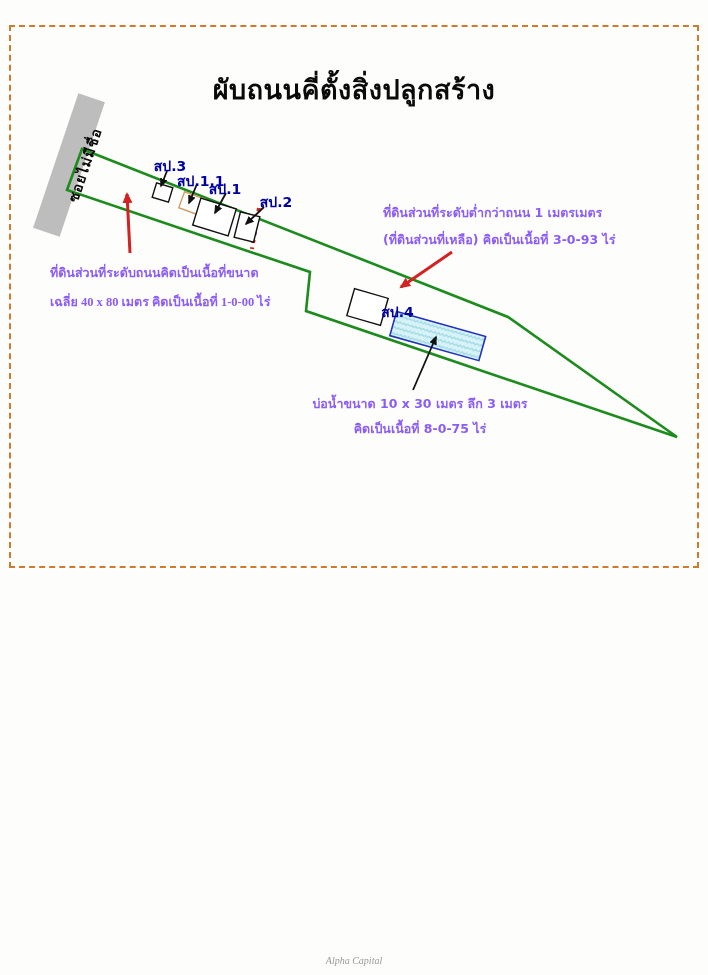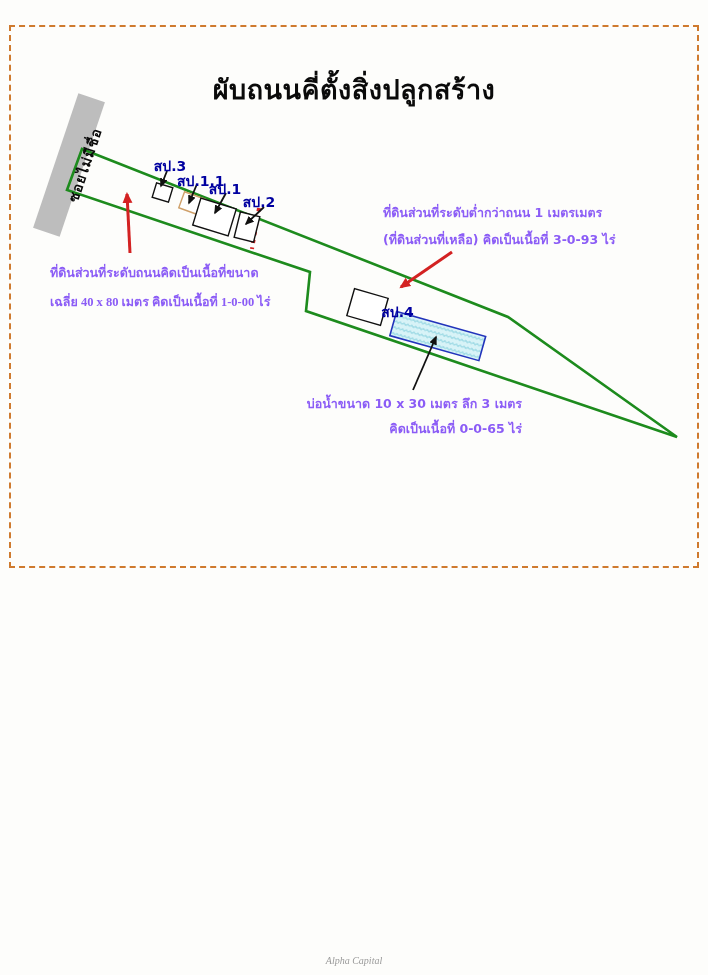--- a/index.html
+++ b/index.html
@@ -27,21 +27,21 @@
     white-space:nowrap;text-align:center;
   }
   .note{
     position:absolute;
     color:#8b5cf6;font-weight:bold;font-size:12.5px;
     white-space:nowrap;
   }
   .note .ln{display:block;}
   .note-road{left:50px;top:259px;line-height:29px;font-family:Liberation Serif, serif;}
   .note-lower{left:383px;top:199px;line-height:27px;}
-  .note-pond{left:298px;top:391px;width:224px;text-align:right;line-height:25px;}
+  .note-pond{left:308px;top:391px;width:224px;text-align:center;line-height:25px;}
   .road-label{
     position:absolute;left:14px;top:152px;width:142px;height:26px;
     transform:rotate(-71.4deg);transform-origin:50% 50%;
     text-align:center;line-height:26px;
     font-size:14px;font-weight:bold;color:#0a0a0a;
     letter-spacing:1px;
   }
   .footer-mark{
     position:absolute;left:0;top:955px;width:708px;
     text-align:center;
@@ -97,33 +97,33 @@
 
     <line x1="130" y1="253" x2="127" y2="194" stroke="#d32222" stroke-width="3" marker-end="url(#arrow-red)"></line>
     <line x1="452" y1="252" x2="401" y2="287" stroke="#d32222" stroke-width="3" marker-end="url(#arrow-red)"></line>
   </svg>
 
   <div class="road-label">ซอยไม่มีชื่อ</div>
 
   <div class="bld-label" style="left:152px;top:155px;width:36px;">สป.3</div>
   <div class="bld-label" style="left:177px;top:170px;width:44px;">สป.1.1</div>
   <div class="bld-label" style="left:207px;top:178px;width:36px;">สป.1</div>
-  <div class="bld-label" style="left:241px;top:191px;width:36px;">สป.2</div>
+  <div class="bld-label" style="left:258px;top:191px;width:36px;">สป.2</div>
   <div class="bld-label" style="left:349px;top:301px;width:37px;margin-left:30px;">สป.4</div>
 
   <div class="note note-road">
     <span class="ln">ที่ดินส่วนที่ระดับถนนคิดเป็นเนื้อที่ขนาด</span>
     <span class="ln">เฉลี่ย 40 x 80 เมตร คิดเป็นเนื้อที่ 1-0-00 ไร่</span>
   </div>
 
   <div class="note note-lower">
     <span class="ln">ที่ดินส่วนที่ระดับต่ำกว่าถนน 1 เมตรเมตร</span>
     <span class="ln">(ที่ดินส่วนที่เหลือ) คิดเป็นเนื้อที่ 3-0-93 ไร่</span>
   </div>
 
   <div class="note note-pond">
     <span class="ln">บ่อน้ำขนาด 10 x 30 เมตร ลึก 3 เมตร</span>
-    <span class="ln">คิดเป็นเนื้อที่ 0-0-65 ไร่</span>
+    <span class="ln">คิดเป็นเนื้อที่ 8-0-75 ไร่</span>
   </div>
 
   <div class="footer-mark">Alpha Capital</div>
 
 </div>
 
 </body></html>

